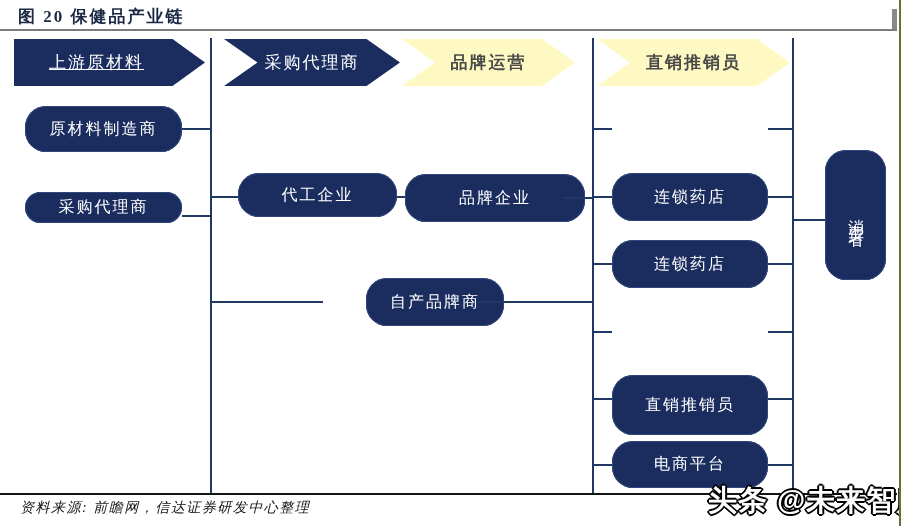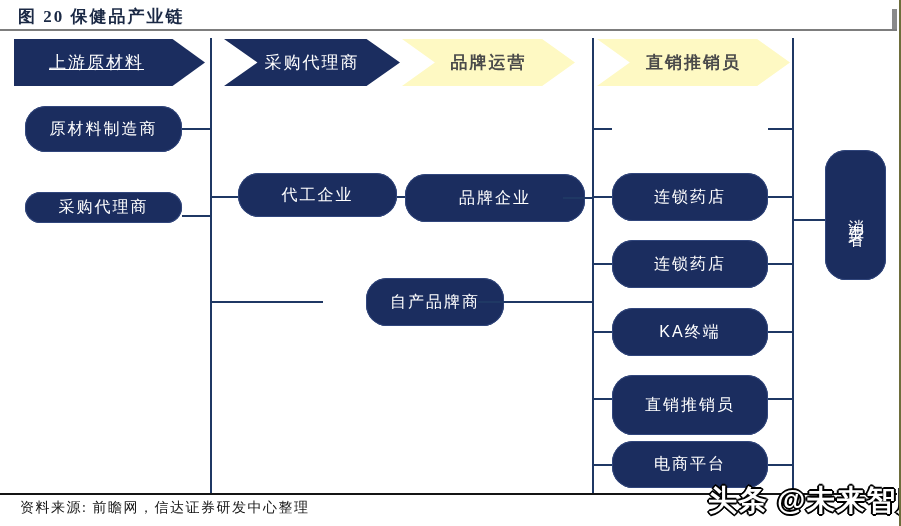--- a/index.html
+++ b/index.html
@@ -26,21 +26,21 @@
   .vline{width:2px;}
   .hline{height:2px;}
   .box{
     position:absolute;background:#1b2d5f;border-radius:21px;color:#ffffff;
     display:flex;align-items:center;justify-content:center;font-size:16px;letter-spacing:2px;
     box-shadow:inset 0 0 0 1px #31467c;
   }
   .box.vertical{writing-mode:vertical-rl;letter-spacing:6px;}
   .source{
     position:absolute;left:20px;top:499px;font-family:"Liberation Serif",serif;
-    font-size:14px;color:#151515;letter-spacing:1.5px;
+    font-style:italic;font-size:14px;color:#151515;letter-spacing:1.5px;
   }
   .watermark{
     position:absolute;left:708px;top:481px;font-size:29px;font-weight:bold;letter-spacing:1px;
     color:#ffffff;-webkit-text-stroke:1.6px #000;paint-order:stroke fill;
     text-shadow:2px 0 0 #000,-2px 0 0 #000,0 2px 0 #000,0 -2px 0 #000,1px 1px 0 #000,-1px -1px 0 #000,1px -1px 0 #000,-1px 1px 0 #000;
     white-space:nowrap;
   }
 </style>
 </head>
 <body>
@@ -62,21 +62,20 @@
 
   <div class="box" style="left:25px;top:106px;width:157px;height:46px;">原材料制造商</div>
   <div class="box" style="left:25px;top:192px;width:157px;height:31px;">采购代理商</div>
 
   <div class="box" style="left:238px;top:173px;width:159px;height:44px;">代工企业</div>
   <div class="box" style="left:405px;top:174px;width:180px;height:48px;">品牌企业</div>
   <div class="box" style="left:323px;top:278px;width:138px;height:48px;margin-left:43px;">自产品牌商</div>
 
   <div class="box" style="left:612px;top:173px;width:156px;height:48px;">连锁药店</div>
   <div class="box" style="left:612px;top:240px;width:156px;height:48px;">连锁药店</div>
-  <div class="box" style="left:612px;top:308px;width:156px;height:48px;">KA终端</div>
   <div class="box" style="left:612px;top:375px;width:156px;height:60px;">直销推销员</div>
   <div class="box" style="left:612px;top:441px;width:156px;height:47px;">电商平台</div>
 
   <div class="box vertical" style="left:825px;top:150px;width:61px;height:130px;">消费者</div>
 
   <div class="hline" style="top:128px;left:182px;width:28px;"></div>
   <div class="hline" style="top:215px;left:182px;width:28px;"></div>
   <div class="hline" style="top:196px;left:210px;width:28px;"></div>
   <div class="hline" style="top:196px;left:397px;width:8px;"></div>
   <div class="hline" style="top:197px;left:563px;width:29px;"></div>

